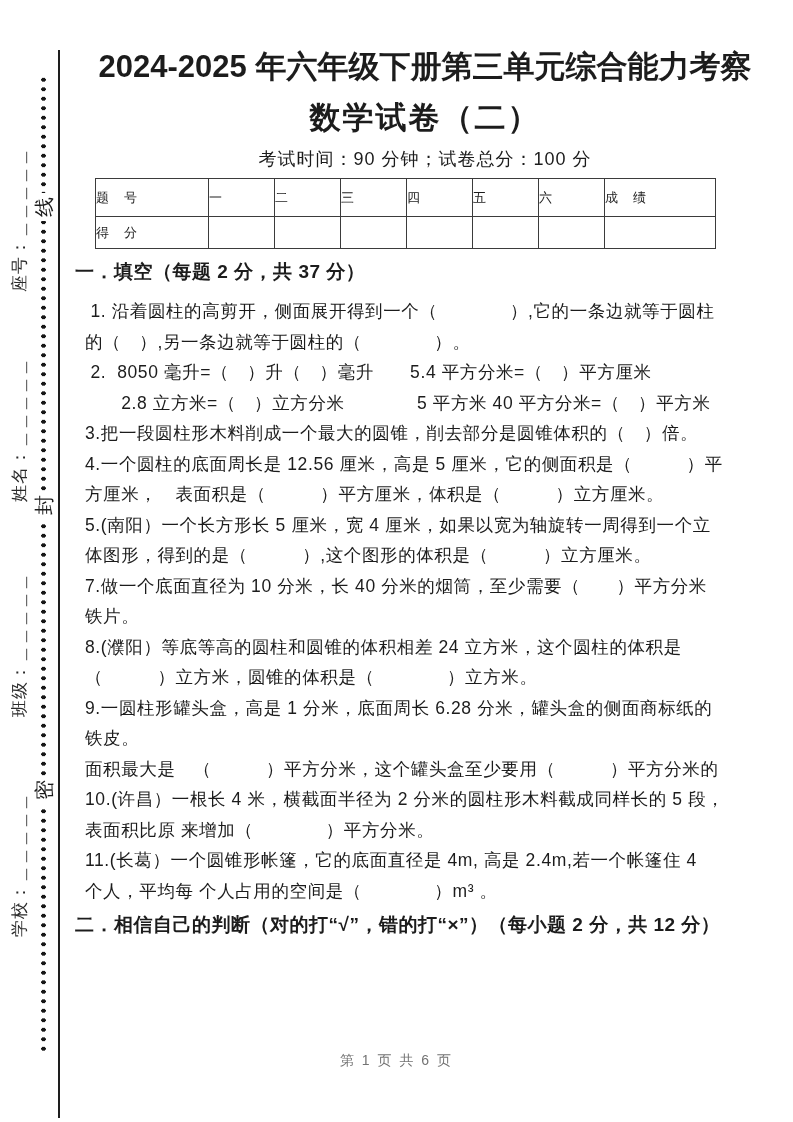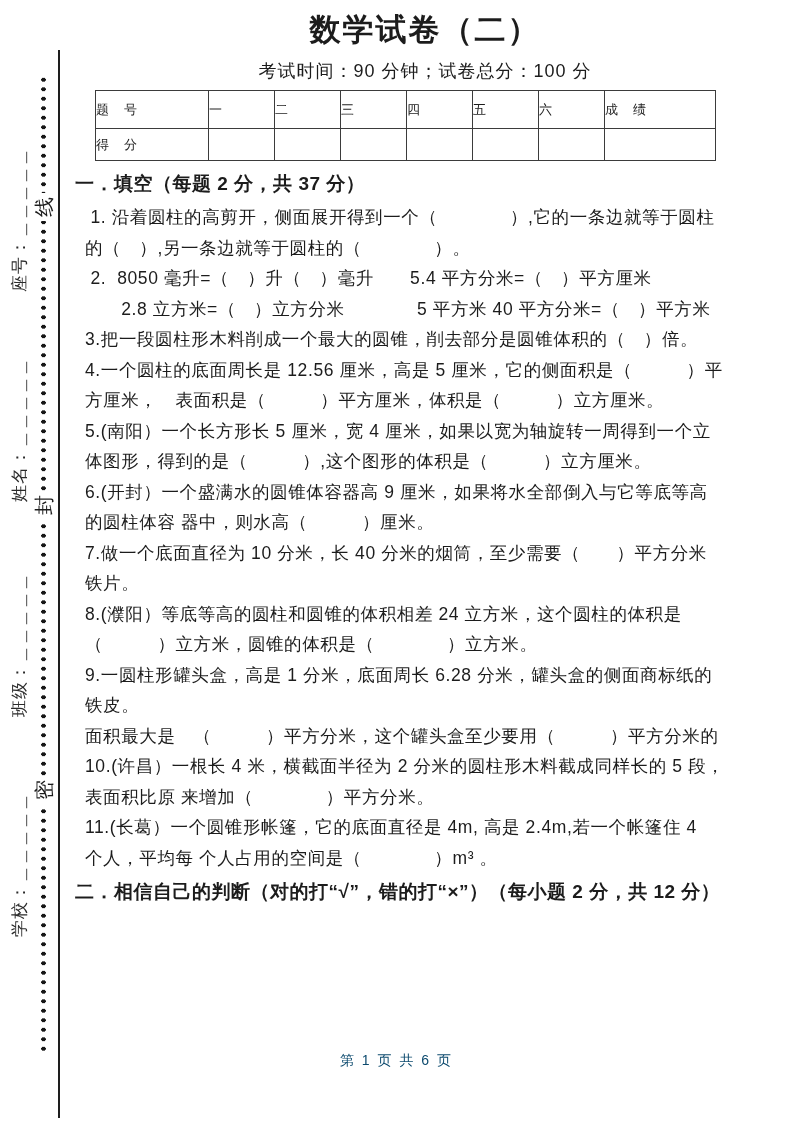--- a/index.html
+++ b/index.html
@@ -55,52 +55,53 @@
     letter-spacing:1px;
   }
   table.score tr.hdr td{height:37px;}
   table.score tr.scr td{height:31px;}
   table.score td.c-first{width:112px;}
   table.score td.c-num{width:65px;}
   table.score td.c-last{width:110px;}
 
   .s-heading{font-size:19px;font-weight:700;line-height:28px;margin-top:9px;letter-spacing:0.5px;white-space:pre;}
   .s-heading.second{margin-top:5px;}
-  .questions{margin-left:10px;margin-top:4px;}
+  .questions{margin-left:10px;margin-top:10px;}
   .questions.second{margin-top:6px;}
   .qline{
     white-space:pre;
     font-size:17.5px;
     line-height:30.5px;
     letter-spacing:0.6px;
   }
 
   .footer{
     position:absolute;left:0;top:1052px;width:793px;
-    text-align:center;font-size:14px;color:#0c4a6e;letter-spacing:2px;
+    text-align:center;font-size:14px;color:#737373;letter-spacing:2px;
   }
 </style>
 </head>
 <body>
 
 <div class="page">
 
   <div class="solid-line"></div>
   <div class="dotted-line"></div>
 
   <div class="seal-char" style="top:193px;">线</div>
   <div class="seal-char" style="top:491px;">封</div>
   <div class="seal-char" style="top:776px;">密</div>
 
   <div class="margin-label" style="top:207px;">座号：＿＿＿＿＿</div>
   <div class="margin-label" style="top:417px;">姓名：＿＿＿＿＿</div>
   <div class="margin-label" style="top:632px;">班级：＿＿＿＿＿</div>
   <div class="margin-label" style="top:852px;">学校：＿＿＿＿＿</div>
 
   <div class="content">
+    <div class="title1">2024-2025 年六年级下册第三单元综合能力考察</div>
     <div class="title2">数学试卷（二）</div>
     <div class="info">考试时间：90 分钟；试卷总分：100 分</div>
 
     <table class="score">
       <tbody>
         <tr class="hdr" id="score-header-row">
             <td class="c-first">题　号</td>
             <td class="c-num">一</td>
             <td class="c-num">二</td>
             <td class="c-num">三</td>
@@ -137,24 +138,20 @@
         </div>
         <div class="question">
           <div class="qline">4.一个圆柱的底面周长是 12.56 厘米，高是 5 厘米，它的侧面积是（　　　）平</div>
           <div class="qline">方厘米，　表面积是（　　　）平方厘米，体积是（　　　）立方厘米。</div>
         </div>
         <div class="question">
           <div class="qline">5.(南阳）一个长方形长 5 厘米，宽 4 厘米，如果以宽为轴旋转一周得到一个立</div>
           <div class="qline">体图形，得到的是（　　　）,这个图形的体积是（　　　）立方厘米。</div>
         </div>
         <div class="question">
-          <div class="qline">6.(开封）一个盛满水的圆锥体容器高 9 厘米，如果将水全部倒入与它等底等高</div>
-          <div class="qline">的圆柱体容 器中，则水高（　　　）厘米。</div>
-        </div>
-        <div class="question">
           <div class="qline">7.做一个底面直径为 10 分米，长 40 分米的烟筒，至少需要（　　）平方分米</div>
           <div class="qline">铁片。</div>
         </div>
         <div class="question">
           <div class="qline">8.(濮阳）等底等高的圆柱和圆锥的体积相差 24 立方米，这个圆柱的体积是</div>
           <div class="qline">（　　　）立方米，圆锥的体积是（　　　　）立方米。</div>
         </div>
         <div class="question">
           <div class="qline">9.一圆柱形罐头盒，高是 1 分米，底面周长 6.28 分米，罐头盒的侧面商标纸的</div>
           <div class="qline">铁皮。</div>

